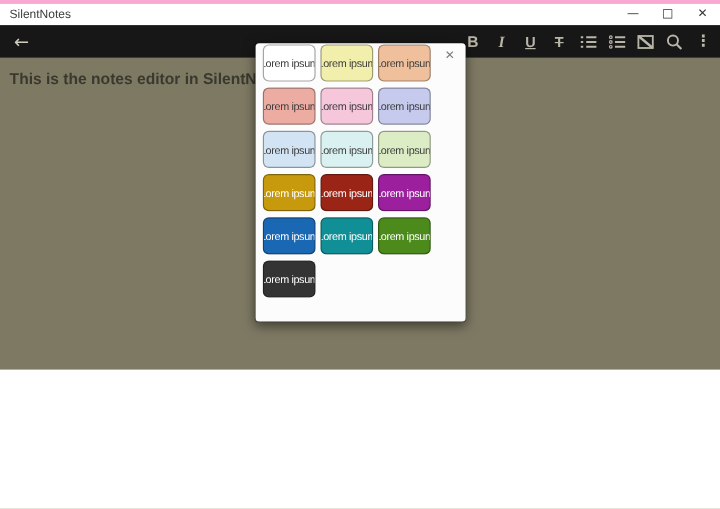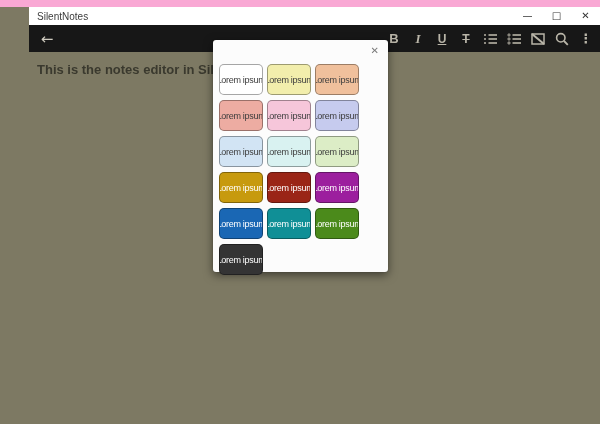--- a/index.html
+++ b/index.html
@@ -1,19 +1,19 @@
 <!DOCTYPE html>
 <html style="--bg: #7d7963; --titlebar: #ffffff; --toolbar: #171717; --heading: #3a392e;"><head>
 <meta charset="utf-8">
 <style>
   * { margin:0; padding:0; box-sizing:border-box; }
   html,body { width:600px; height:424px; overflow:hidden; }
   body { font-family:"Liberation Sans", sans-serif; }
 
-  .window { position:relative; width:600px; height:424px; background:var(--bg,#7d7963); border-top:7px solid #f9a8d4;padding-left:29px; }
+  .window { position:relative; width:600px; height:308px; background:var(--bg,#7d7963); border-top:3px solid #f9a8d4; }
 
   
   .titlebar { position:relative; height:18px; background:var(--titlebar,#ffffff); display:flex; align-items:center; }
   .titlebar .title { font-size:10px; color:#3c3c3c; padding-left:8px; }
   .win-controls { position:absolute; right:0; top:0; height:18px; display:flex; }
   .win-btn { width:29px; height:18px; border:none; background:transparent; color:#333; font-size:10px;
              line-height:18px; text-align:center; cursor:default; font-family:"DejaVu Sans", sans-serif; padding:0; }
 
   
   .toolbar { position:relative; height:27px; background:var(--toolbar,#171717); display:flex; align-items:center; }
@@ -32,21 +32,21 @@
 
   
   .editor { position:relative; width:100%; height:379px; padding:10px 8px; }
   .editor-heading { font-size:13px; font-weight:bold; color:var(--heading,#3a392e); white-space:nowrap; }
 
   
   .dialog { position:absolute; left:213px; top:33px; width:175px; height:232px; background:#fcfcfc;
             border-radius:3px; box-shadow:0 3px 10px rgba(0,0,0,0.5), 0 0 1px rgba(0,0,0,0.4); z-index:5; }
   .dialog-close { position:absolute; top:3px; right:7px; border:none; background:transparent; color:#7a7a7a;
                   font-size:10px; cursor:default; font-family:"DejaVu Sans", sans-serif; padding:2px; }
-  .swatch-grid { position:absolute; left:6px; top:24px; width:140px; display:flex; flex-wrap:wrap; gap:5px 4px; }
+  .swatch-grid { position:absolute; left:6px; top:1px; width:140px; display:flex; flex-wrap:wrap; gap:5px 4px; }
   .swatch { width:44px; height:31px; border:1px solid rgba(0,0,0,0.35); border-radius:5px;
             display:flex; align-items:center; justify-content:center; font-size:9px; letter-spacing:-0.3px;
             overflow:hidden; white-space:nowrap; cursor:default; }
 </style>
 </head>
 <body>
 
 <div class="window">
 
   <div class="titlebar">

